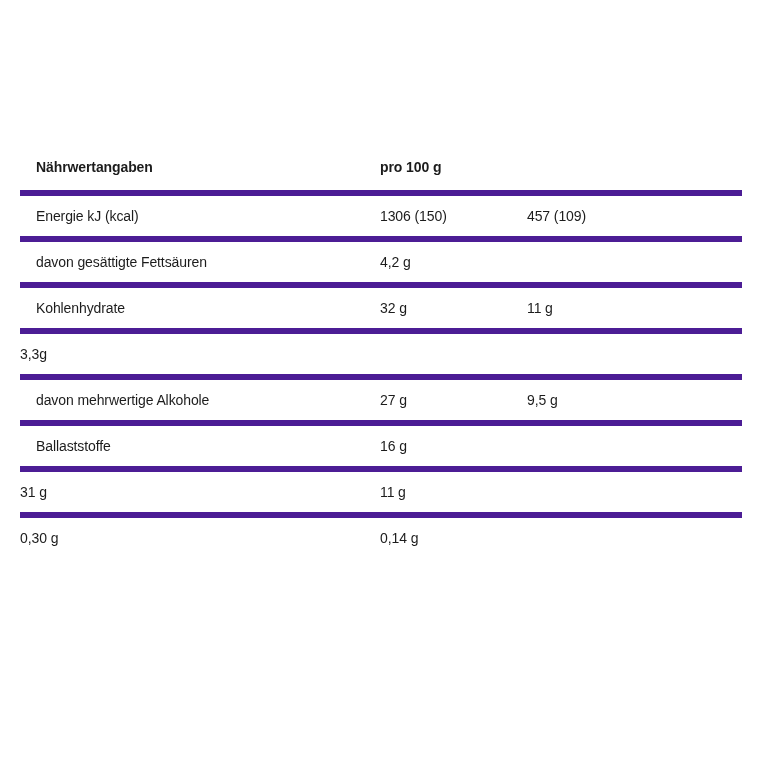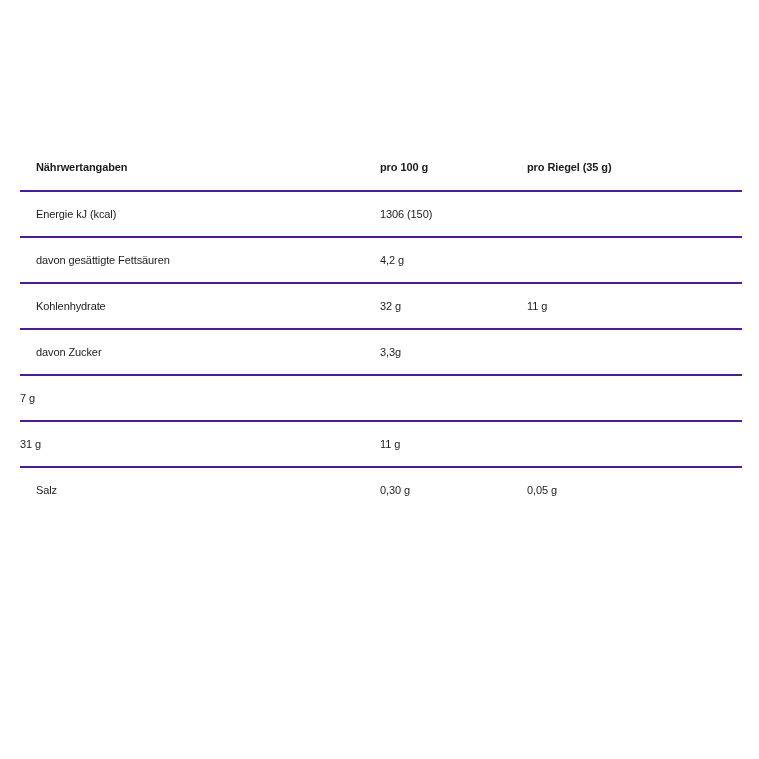--- a/index.html
+++ b/index.html
@@ -17,79 +17,83 @@
   }
   .nutrition-table {
     margin: 144px 17px 0 20px; 
     width: 722px;
   }
   .row {
     display: grid;
     grid-template-columns: 360px 147px auto;
     align-items: center;
     height: 46px;
-    border-top: 2px solid #4c1d95;
+    border-top: 6px solid #4c1d95;
     box-sizing: border-box;
   }
   .row.header {
     border-top: none;
     font-weight: 700;
   }
   .cell {
-    font-size: 11px;
+    font-size: 14px;
     letter-spacing: -0.1px;
     line-height: 1;
     white-space: nowrap;
   }
   .cell.label {
     padding-left: 16px;
   }
 </style>
 </head>
 <body>
 
 <div class="nutrition-table">
 
   <div class="row header">
     <div class="cell label">Nährwertangaben</div>
     <div class="cell">pro 100 g</div>
-    <div class="cell">pro Riegel (35 g)</div>
   </div>
 
   <div class="row">
     <div class="cell label">Energie kJ (kcal)</div>
     <div class="cell">1306 (150)</div>
+    <div class="cell">457 (109)</div>
   </div>
 
 
   <div class="row">
     <div class="cell label">davon gesättigte Fettsäuren</div>
     <div class="cell">4,2 g</div>
   </div>
 
   <div class="row">
     <div class="cell label">Kohlenhydrate</div>
     <div class="cell">32 g</div>
     <div class="cell">11 g</div>
   </div>
 
   <div class="row">
-    <div class="cell label">davon Zucker</div>
     <div class="cell">3,3g</div>
   </div>
 
+  <div class="row">
+    <div class="cell label">davon mehrwertige Alkohole</div>
+    <div class="cell">27 g</div>
+    <div class="cell">9,5 g</div>
+  </div>
 
   <div class="row">
-    <div class="cell">7 g</div>
+    <div class="cell label">Ballaststoffe</div>
+    <div class="cell">16 g</div>
   </div>
 
   <div class="row">
     <div class="cell">31 g</div>
     <div class="cell">11 g</div>
   </div>
 
   <div class="row">
-    <div class="cell label">Salz</div>
     <div class="cell">0,30 g</div>
-    <div class="cell">0,05 g</div>
+    <div class="cell">0,14 g</div>
   </div>
 
 </div>
 
 </body></html>

